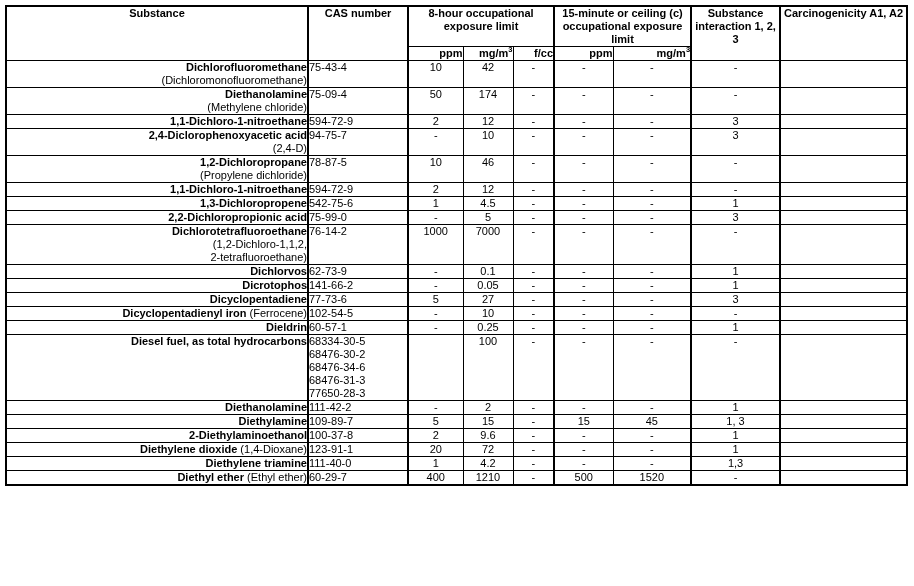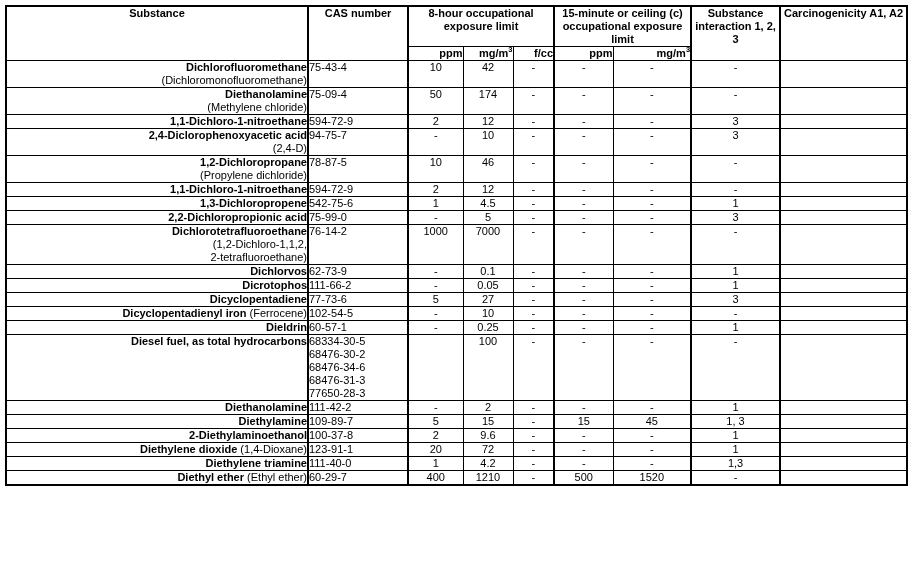--- a/index.html
+++ b/index.html
@@ -258,21 +258,21 @@
           <td class="num vsep-left">-</td>
           <td class="num">0.1</td>
           <td class="num">-</td>
           <td class="num vsep-left">-</td>
           <td class="num">-</td>
           <td class="num vsep-left">1</td>
           <td class="num vsep-left"></td>
         </tr>
         <tr>
           <td class="subst"><span class="nm">Dicrotophos</span></td>
-          <td class="cas vsep-left">111-66-2</td>
+          <td class="cas vsep-left">141-66-2</td>
           <td class="num vsep-left">-</td>
           <td class="num">0.05</td>
           <td class="num">-</td>
           <td class="num vsep-left">-</td>
           <td class="num">-</td>
           <td class="num vsep-left">1</td>
           <td class="num vsep-left"></td>
         </tr>
         <tr>
           <td class="subst"><span class="nm">Dicyclopentadiene</span></td>

